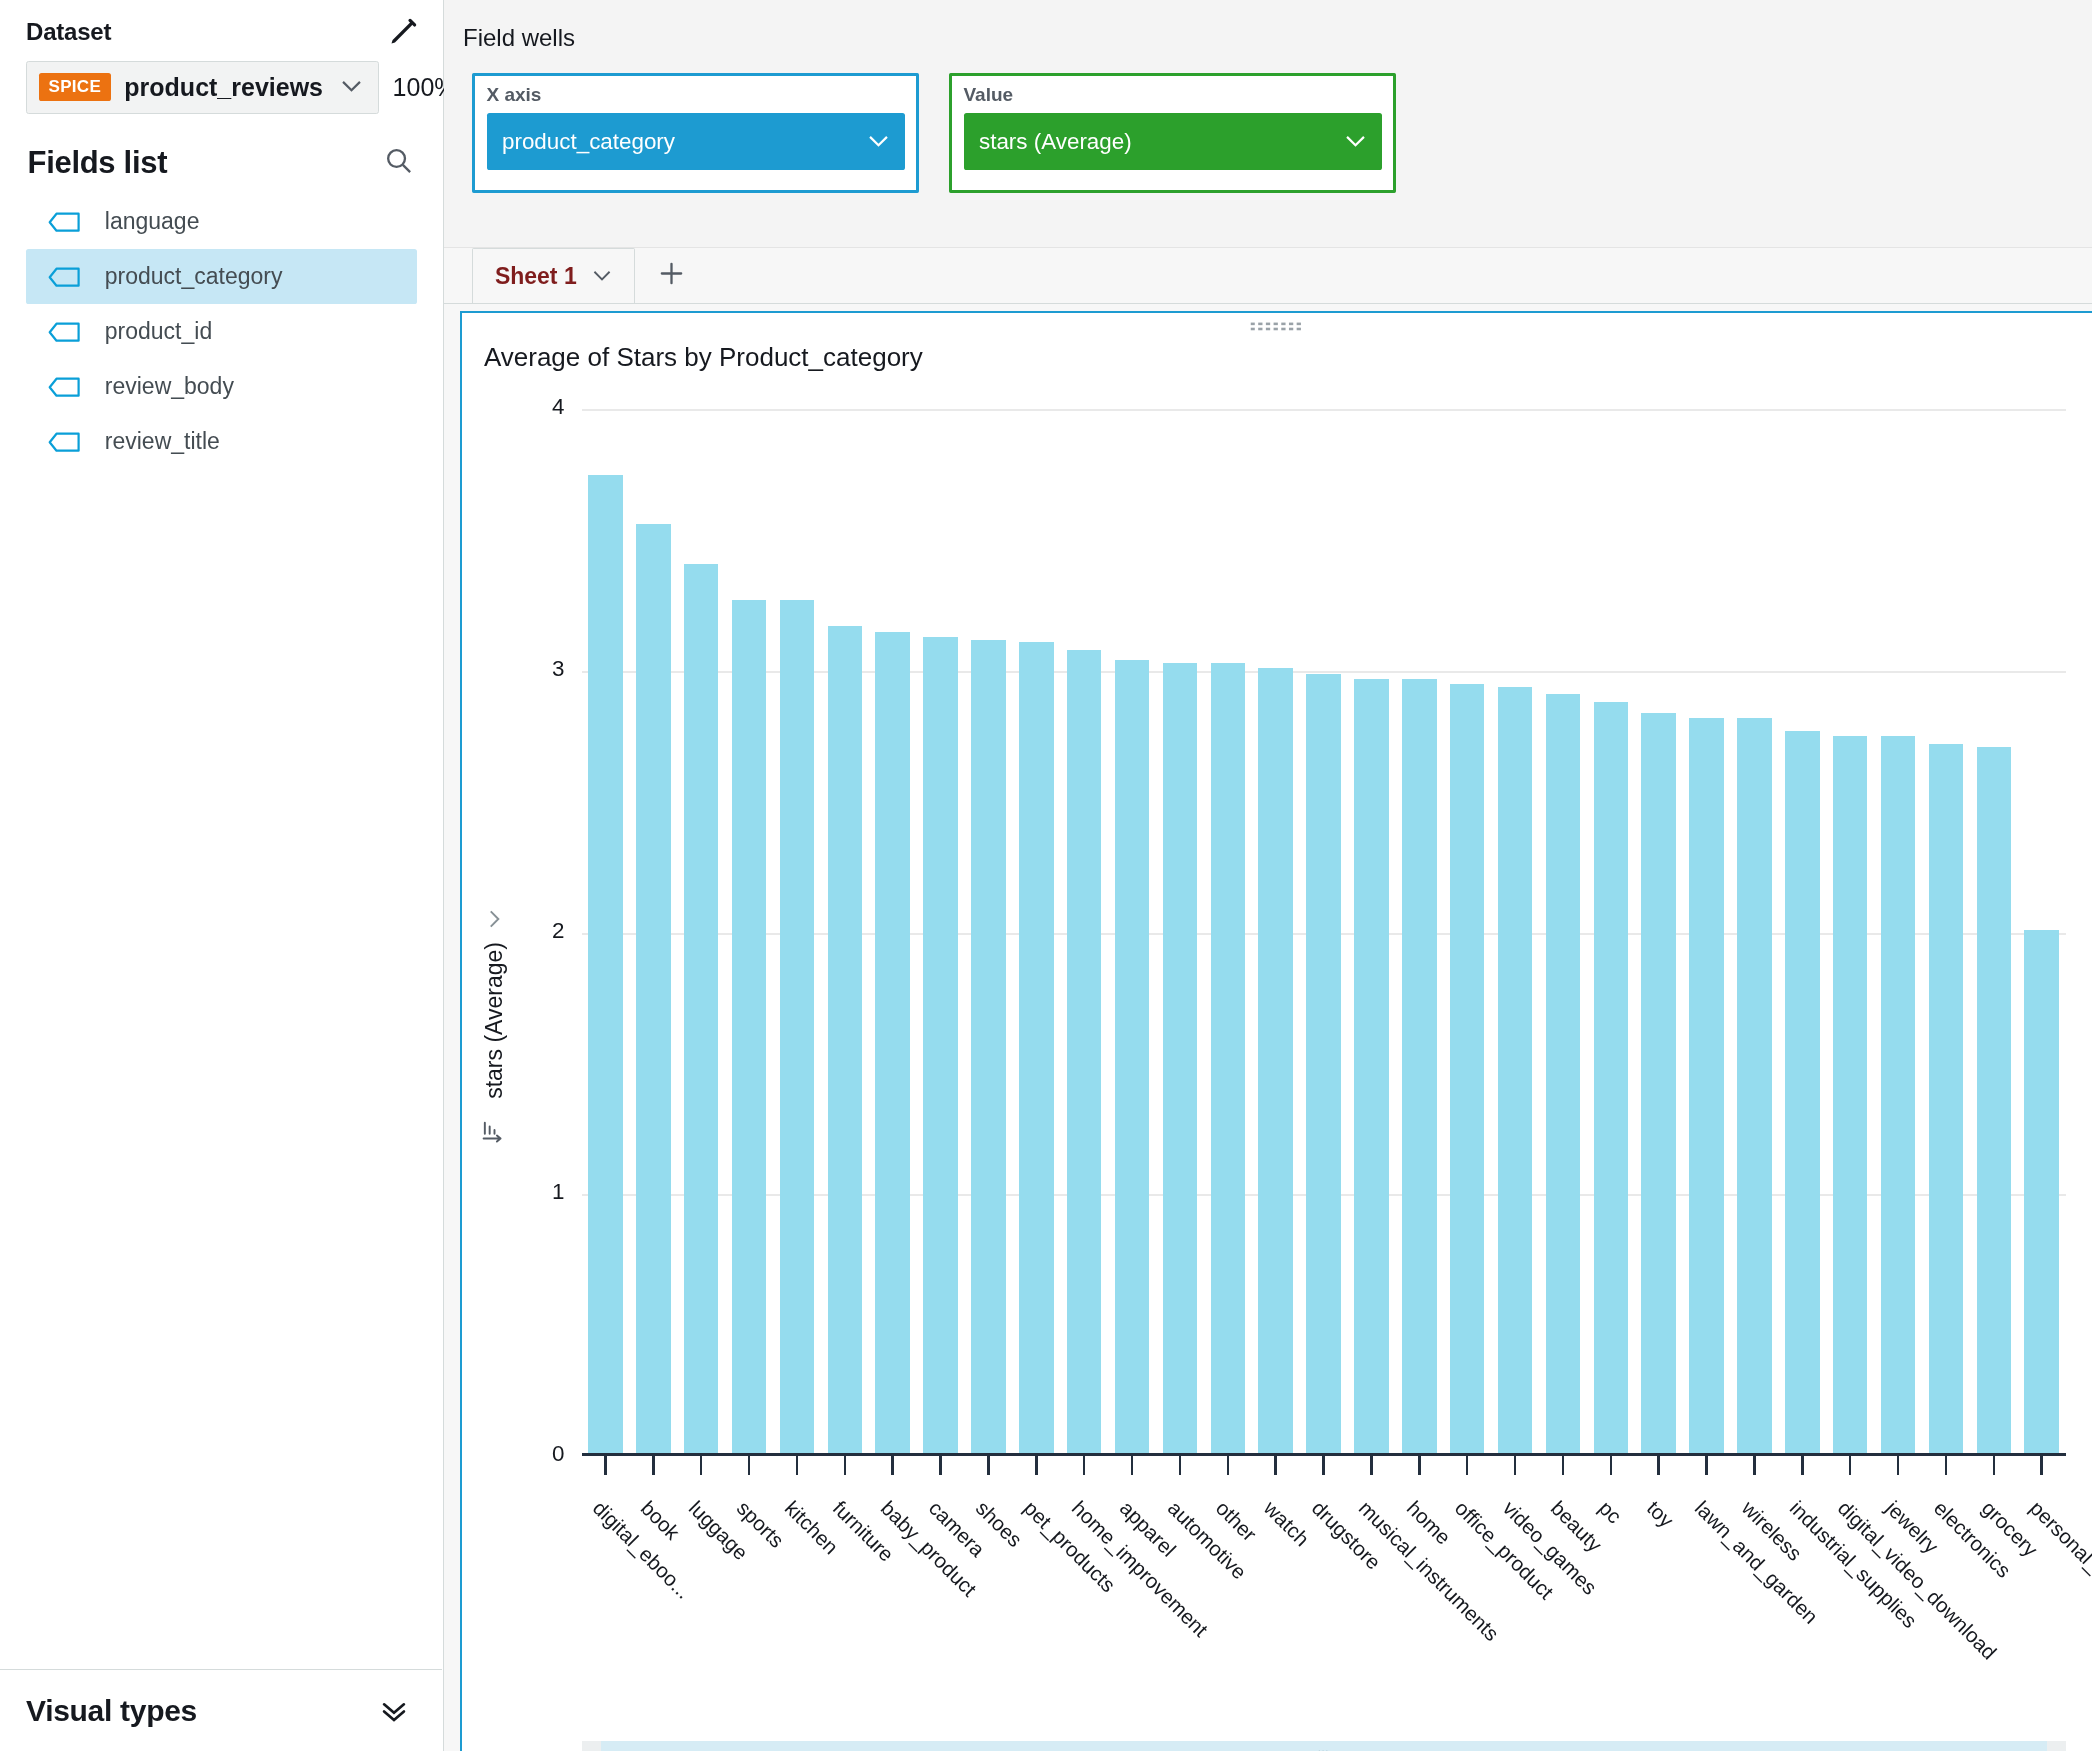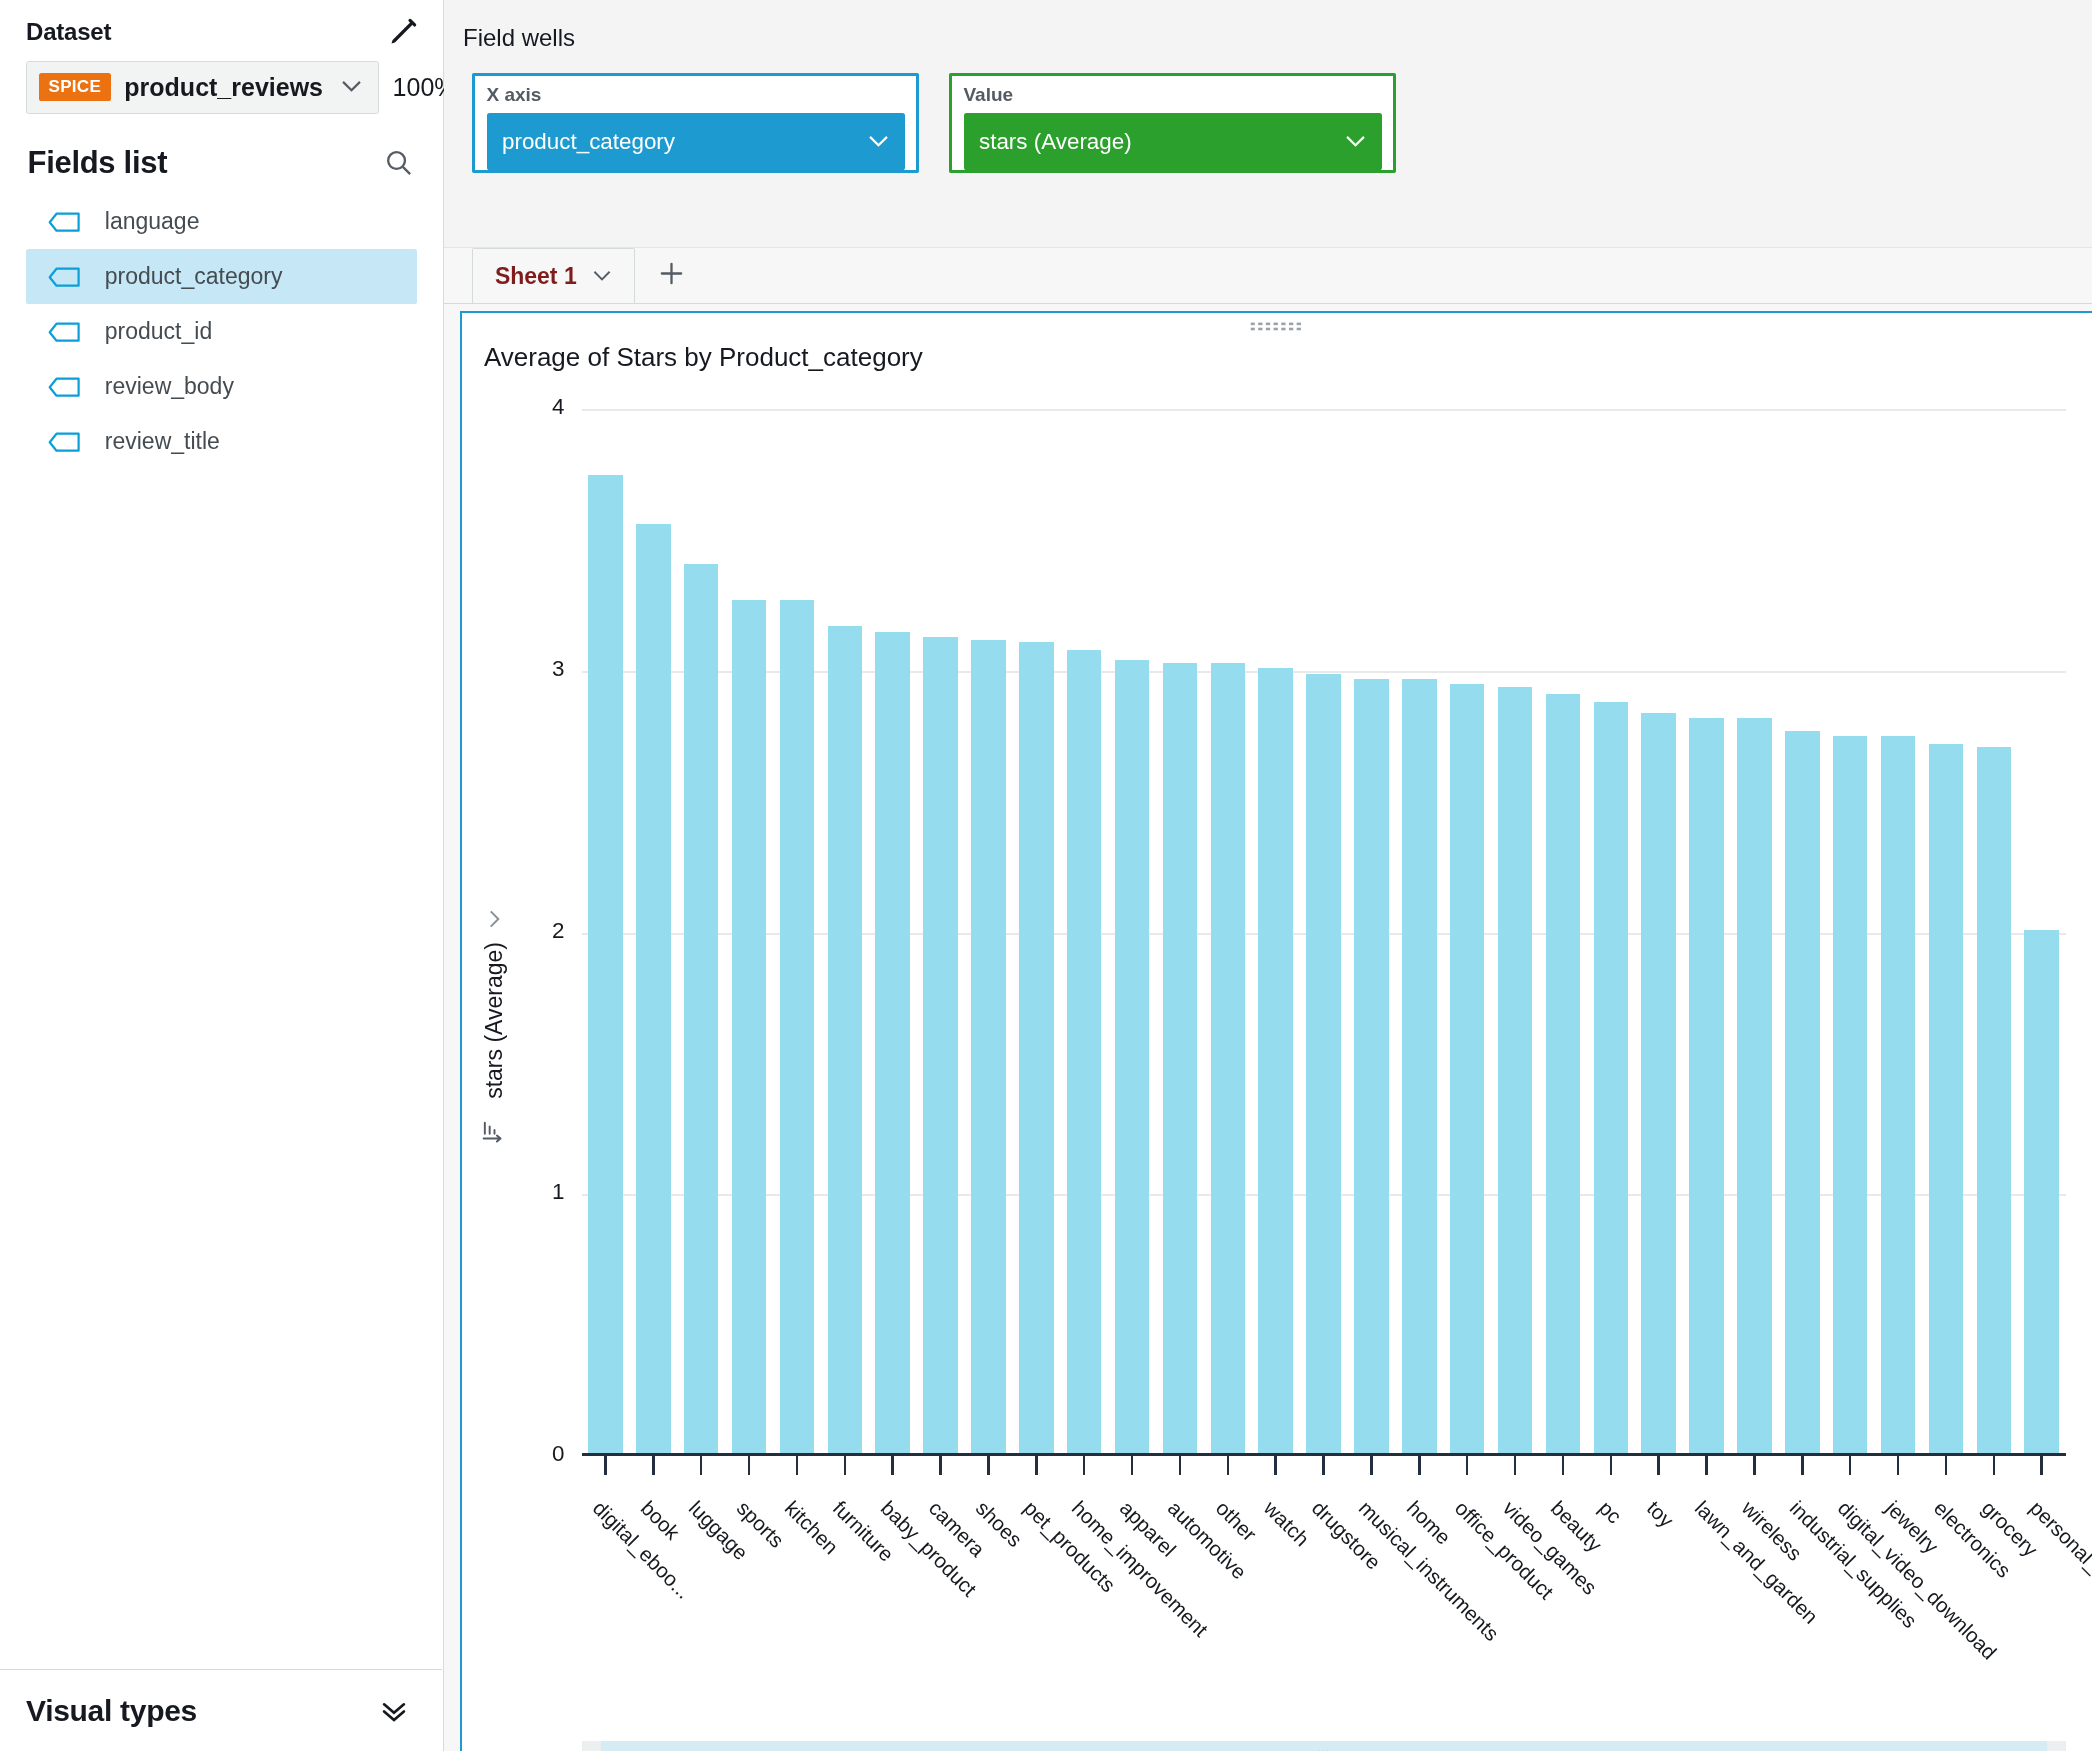--- a/index.html
+++ b/index.html
@@ -35,21 +35,21 @@
   }
   .spice-badge {
     background: #ec7211; color: #fff; font-size: 17px; font-weight: bold;
     padding: 4.3px 9.5px; border-radius: 2.6px; letter-spacing: 0.3px;
   }
   .ds-name { font-size: 25px; color: #16191f; font-weight: bold; flex: 1; }
   .chev { color: #545b64; }
   .ds-pct { font-size: 25px; color: #16191f; }
 
   .fl-header {
-    display: flex; align-items: flex-end; justify-content: space-between;
+    display: flex; align-items: flex-start; justify-content: space-between;
     padding: 31px 29px 8.6px 27.5px;
   }
   .fl-title { font-size: 31px; font-weight: bold; color: #16191f; letter-spacing: -0.3px; }
   .search-icon { cursor: pointer; }
 
   .fields { padding: 5.2px 26px 0 26px; display: flex; flex-direction: column; gap: 0; }
   .field-item {
     display: flex; align-items: center; gap: 22.4px;
     height: 55px; padding-left: 22.4px; border-radius: 2.6px; cursor: pointer;
   }
@@ -69,21 +69,21 @@
   
   .main { flex: 1; height: 1752px; display: flex; flex-direction: column; background: #fff; }
 
   .fieldwells {
     background: #f4f4f4; border-bottom: 0.9px solid #e4e4e4;
     padding: 0 0 24px 0; position: relative; height: 248px; flex: none;
   }
   .fw-title { font-size: 24px; color: #16191f; padding: 24px 0 0 19px; }
   .fw-row { display: flex; gap: 30px; padding: 20.6px 0 0 27.5px; }
   .well {
-    width: 447px; height: 100px; background: #ffffff;
+    width: 447px; height: 120px; background: #ffffff;
     border: 3.4px solid #1d9bd1; border-radius: 1.7px; padding: 8.6px 10.3px 0 12px;
   }
   .well.green { border-color: #2ca02c; }
   .well-label { font-size: 19px; font-weight: bold; color: #545b64; margin-bottom: 6.9px; }
   .pill {
     height: 57px; background: #1d9bd1; border-radius: 2.6px;
     display: flex; align-items: center; padding: 0 12px 0 15.5px;
     justify-content: space-between; cursor: pointer;
   }
   .pill.green { background: #2ca02c; }

